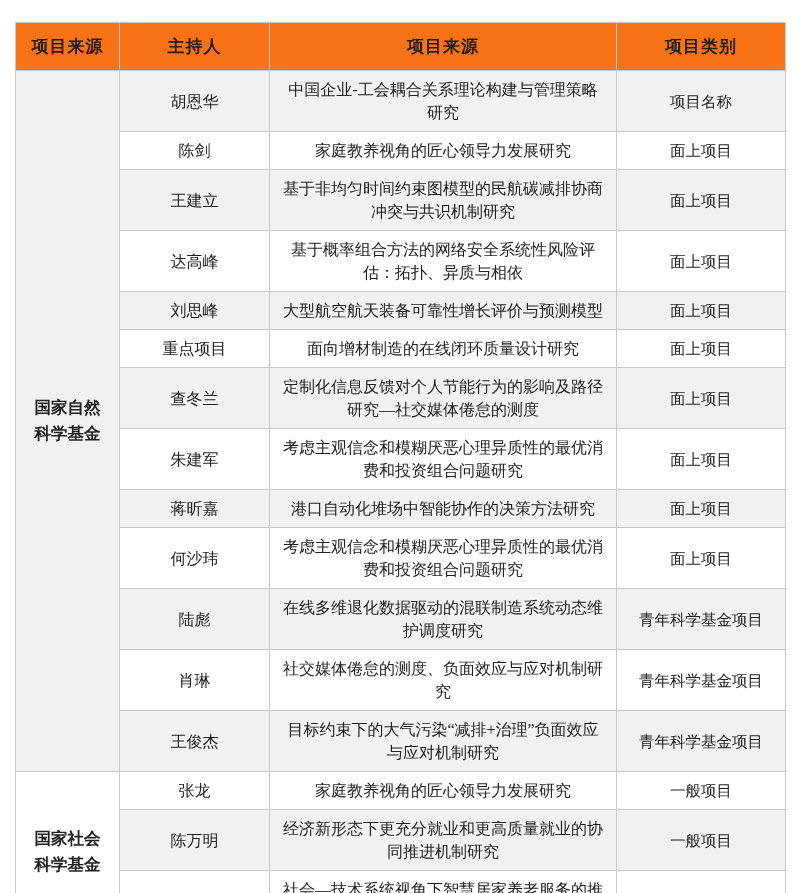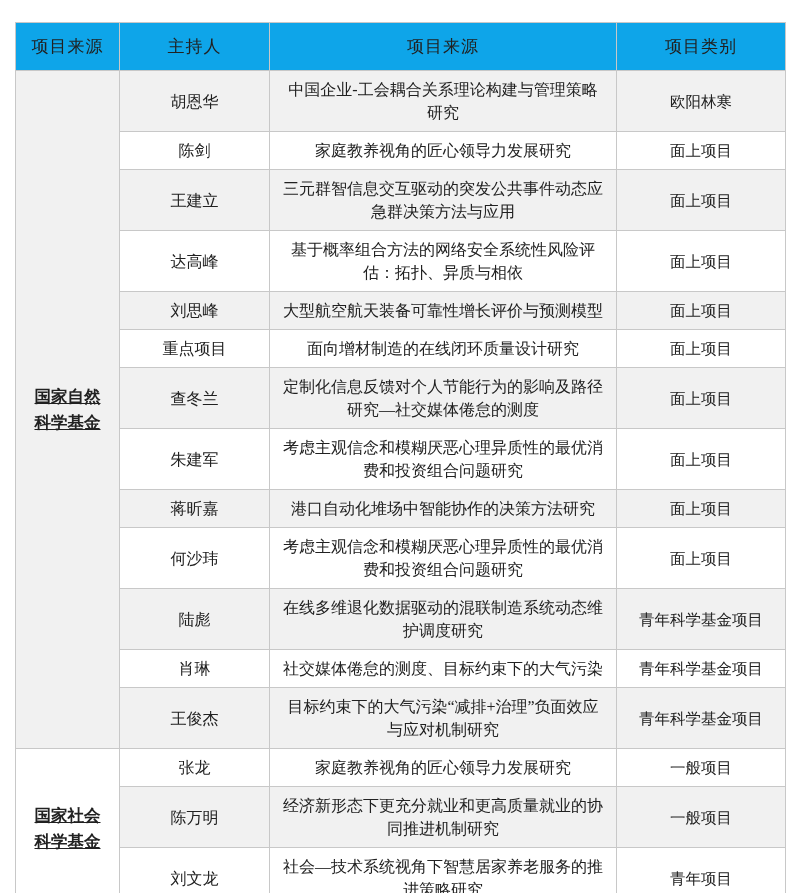--- a/index.html
+++ b/index.html
@@ -26,39 +26,38 @@
     width:100%;
     table-layout:fixed;
   }
   th,td{
     border:1px solid var(--border);
     text-align:center;
     vertical-align:middle;
   }
   thead th{
     font-size:17px;
-    font-weight:normal;
+    font-weight:bold;
     padding:12px 4px;
-    background:#0ea5e9;
+    background:#f97316;
     letter-spacing:1px;
   }
   tbody td{
     font-size:16px;
     line-height:23px;
     padding:7px 6px;
   }
   tbody tr.stripe{background:var(--stripe);}
   td.cell-title{padding:7px 12px;}
   td.cell-category{font-size:15.5px;padding:7px 4px;}
   td.source-cell{
     font-weight:bold;
     font-size:16.5px;
     padding:7px 14px;
     line-height:26px;
-    text-decoration:underline;
   }
   td.source-cell.stripe-bg{background:var(--stripe);}
   td.source-cell.white-bg{background:#ffffff;}
 </style>
 </head>
 <body>
 
 <div class="table-wrap">
   <table>
     <colgroup>
@@ -73,30 +72,30 @@
         <th>主持人</th>
         <th>项目来源</th>
         <th>项目类别</th>
       </tr>
     </thead>
     <tbody id="tbody">
         <tr class="stripe">
           <td rowspan="13" class="source-cell stripe-bg">国家自然科学基金</td>
           <td class="cell-pi">胡恩华</td>
           <td class="cell-title">中国企业-工会耦合关系理论构建与管理策略研究</td>
-          <td class="cell-category">欧阳林寒</td>
+          <td class="cell-category">项目名称</td>
         </tr>
         <tr>
           <td class="cell-pi">陈剑</td>
           <td class="cell-title">家庭教养视角的匠心领导力发展研究</td>
           <td class="cell-category">面上项目</td>
         </tr>
         <tr class="stripe">
           <td class="cell-pi">王建立</td>
-          <td class="cell-title">三元群智信息交互驱动的突发公共事件动态应急群决策方法与应用</td>
+          <td class="cell-title">基于非均匀时间约束图模型的民航碳减排协商冲突与共识机制研究</td>
           <td class="cell-category">面上项目</td>
         </tr>
         <tr>
           <td class="cell-pi">达高峰</td>
           <td class="cell-title">基于概率组合方法的网络安全系统性风险评估：拓扑、异质与相依</td>
           <td class="cell-category">面上项目</td>
         </tr>
         <tr class="stripe">
           <td class="cell-pi">刘思峰</td>
           <td class="cell-title">大型航空航天装备可靠性增长评价与预测模型</td>
@@ -127,21 +126,21 @@
           <td class="cell-title">考虑主观信念和模糊厌恶心理异质性的最优消费和投资组合问题研究</td>
           <td class="cell-category">面上项目</td>
         </tr>
         <tr class="stripe">
           <td class="cell-pi">陆彪</td>
           <td class="cell-title">在线多维退化数据驱动的混联制造系统动态维护调度研究</td>
           <td class="cell-category">青年科学基金项目</td>
         </tr>
         <tr>
           <td class="cell-pi">肖琳</td>
-          <td class="cell-title">社交媒体倦怠的测度、目标约束下的大气污染</td>
+          <td class="cell-title">社交媒体倦怠的测度、负面效应与应对机制研究</td>
           <td class="cell-category">青年科学基金项目</td>
         </tr>
         <tr class="stripe">
           <td class="cell-pi">王俊杰</td>
           <td class="cell-title">目标约束下的大气污染“减排+治理”负面效应与应对机制研究</td>
           <td class="cell-category">青年科学基金项目</td>
         </tr>
         <tr>
           <td rowspan="3" class="source-cell white-bg">国家社会科学基金</td>
           <td class="cell-pi">张龙</td>

